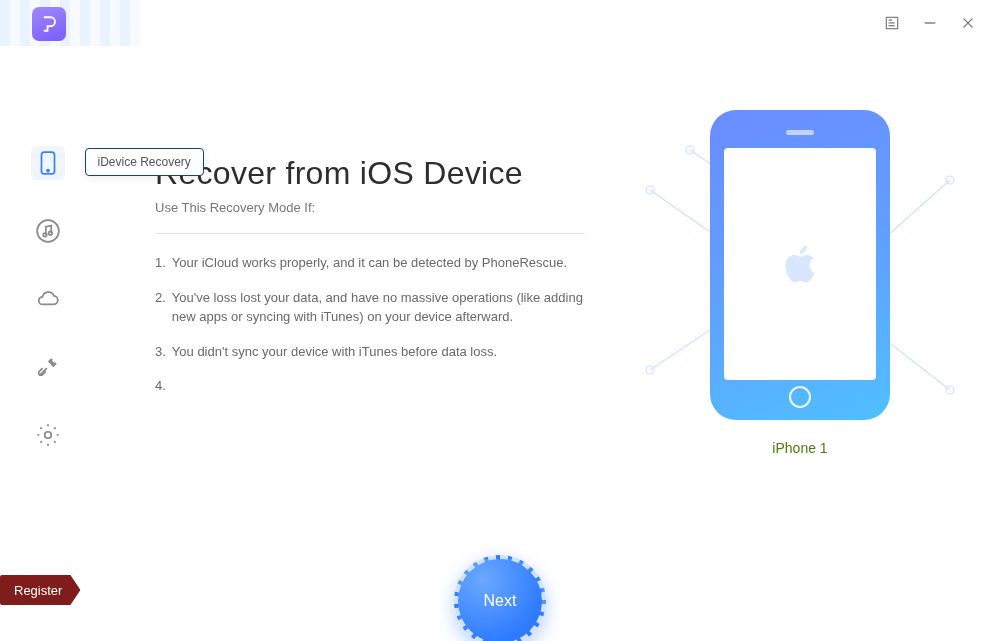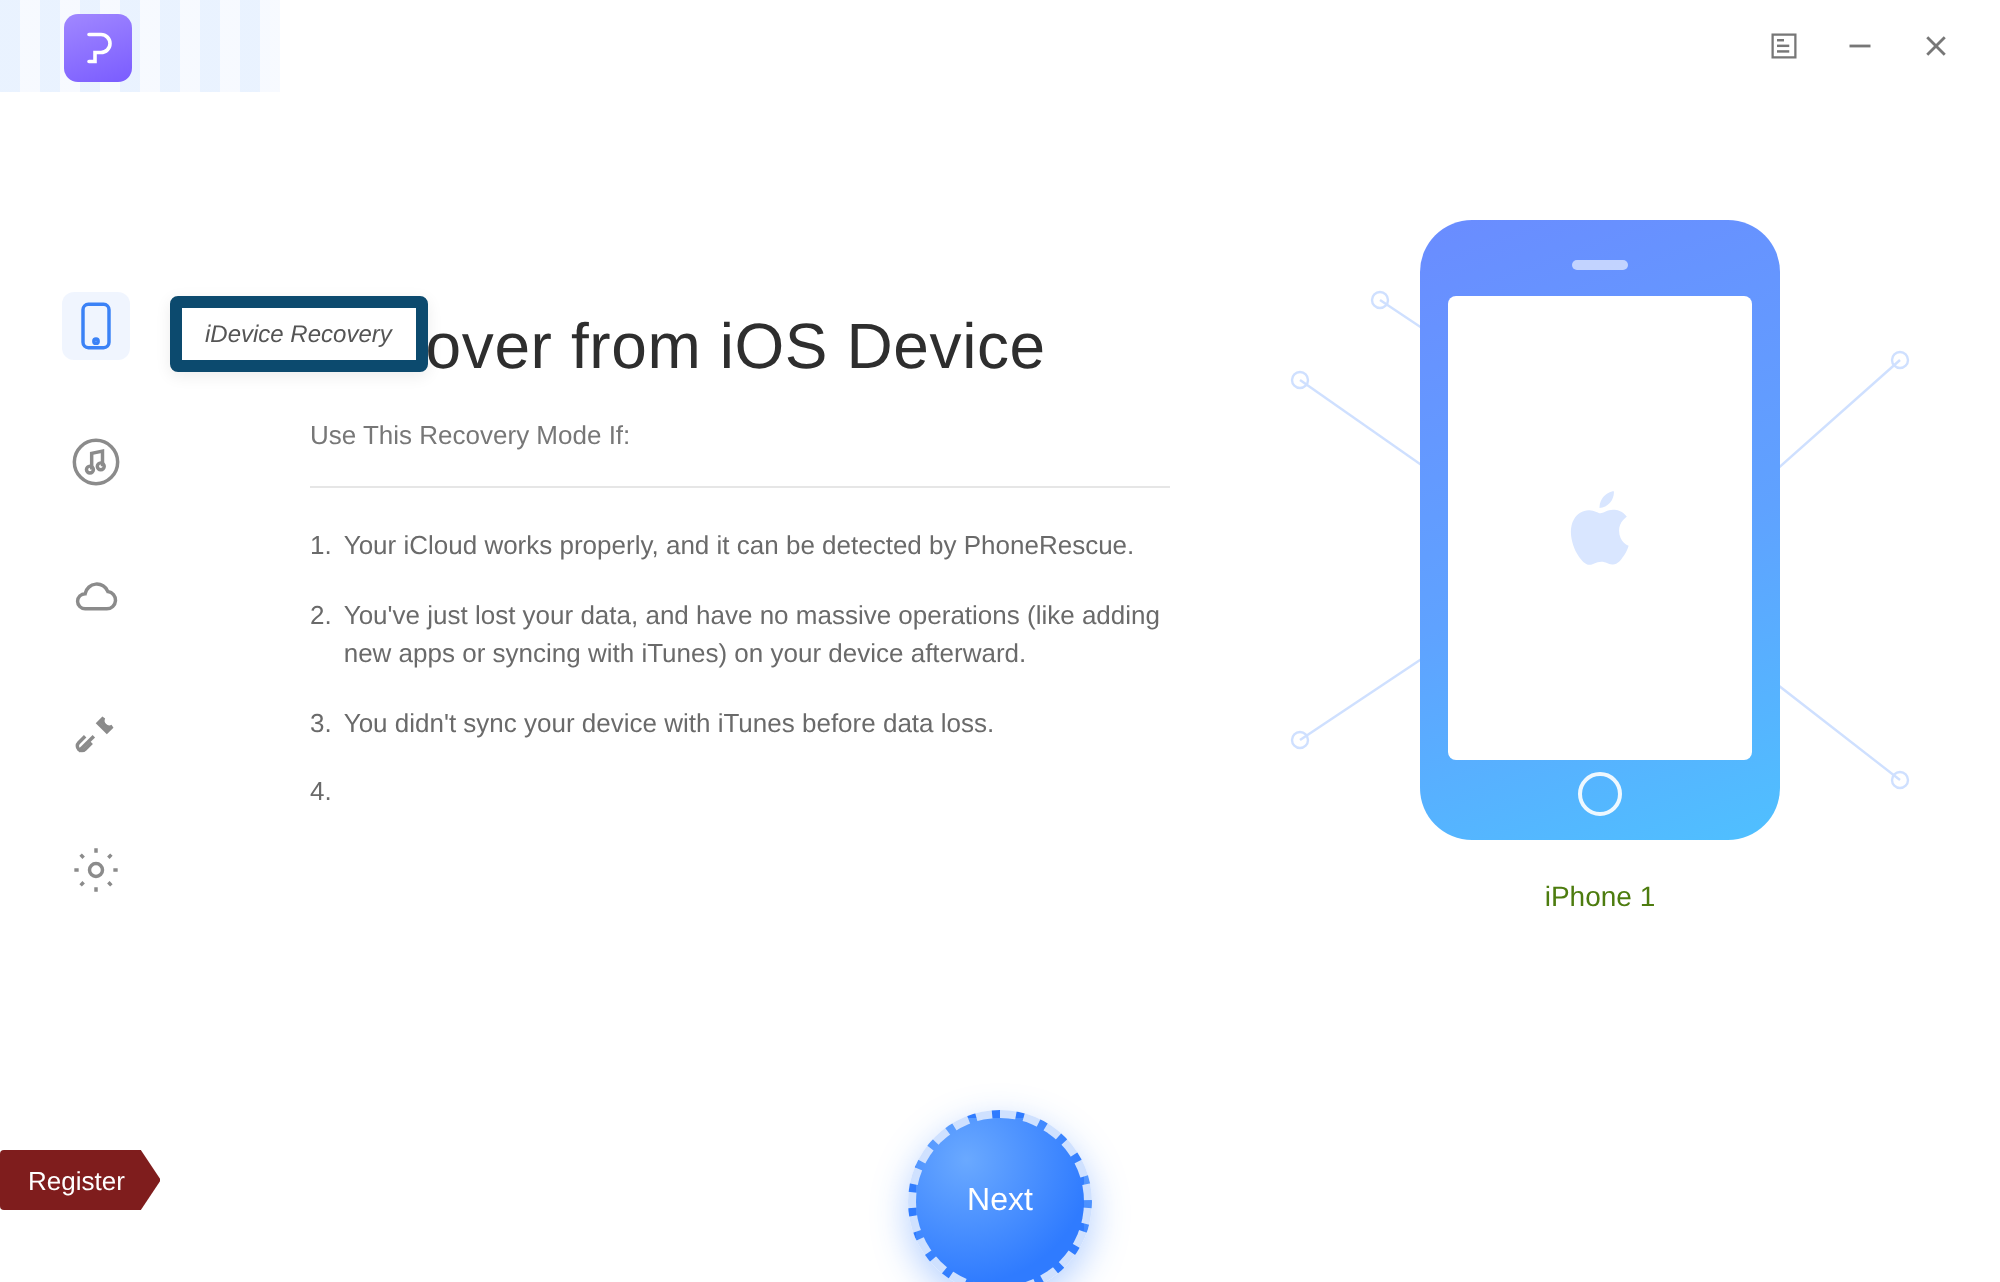--- a/index.html
+++ b/index.html
@@ -20,26 +20,26 @@
     .win-controls { display: flex; align-items: center; gap: 22px; padding-right: 24px; color: #666; }
     .win-btn { width: 16px; height: 16px; display:flex; align-items:center; justify-content:center; cursor:pointer; }
     .win-btn svg { width:14px; height:14px; }
 
     
     .sidebar { position: absolute; left: 0; top: 46px; bottom: 0; width: 95px; display:flex; flex-direction:column; align-items:center; padding-top: 100px; gap: 34px; }
     .side-item { width: 34px; height: 34px; display:flex; align-items:center; justify-content:center; cursor:pointer; color:#8b8b8b; border-radius:6px; position: relative; }
     .side-item.active { color:#3b82f6; background: rgba(59,130,246,.08); }
     .side-item svg { width: 26px; height: 26px; stroke: currentColor; fill:none; stroke-width:1.6; }
 
-    .tooltip { position: absolute; left: 54px; top: 2px; background:#fff; border:6px solid #0c4a6e; border-radius:4px; padding:6px 12px; font-size:12px; color:#555; white-space:nowrap; box-shadow:0 2px 8px rgba(0,0,0,.08); z-index:5;font-style:italic; }
+    .tooltip { position: absolute; left: 54px; top: 2px; background:#fff; border:1px solid #0c4a6e; border-radius:4px; padding:6px 12px; font-size:12px; color:#555; white-space:nowrap; box-shadow:0 2px 8px rgba(0,0,0,.08); z-index:5; }
 
     
     .content { position:absolute; left: 155px; top: 155px; right: 0; bottom: 0; }
     .page-title { font-size: 32px; font-weight: 300; color:#2e2e2e; letter-spacing:.3px; }
-    .subtitle { margin-top: 18px; font-size: 13px; color:#777; }
+    .subtitle { margin-top: 8px; font-size: 13px; color:#777; }
     .hr { margin-top: 18px; width: 430px; height:1px; background:#e6e6e6; }
     .list { margin-top: 20px; width: 430px; display:flex; flex-direction:column; gap: 16px; }
     .li { display:flex; gap:6px; font-size:13px; color:#6a6a6a; line-height:1.45; }
     .li .num { flex-shrink:0; }
 
     
     .device-panel { position:absolute; left: 630px; top: 110px; width: 340px; height: 360px; display:flex; flex-direction:column; align-items:center; }
     .network { position:absolute; inset:0; pointer-events:none; }
     .network svg { width:100%; height:100%; }
     .phone { position:relative; width: 180px; height: 310px; border-radius: 26px;
@@ -139,21 +139,21 @@
   <h1 class="page-title">Recover from iOS Device</h1>
   <div class="subtitle">Use This Recovery Mode If:</div>
   <div class="hr"></div>
   <div class="list">
     <div class="li">
         <span class="num">1.</span>
         <span>Your iCloud works properly, and it can be detected by PhoneRescue.</span>
       </div>
     <div class="li">
         <span class="num">2.</span>
-        <span>You've just lost your data, and have no massive operations (like adding new apps or syncing with iTunes) on your device afterward.</span>
+        <span>You've loss lost your data, and have no massive operations (like adding new apps or syncing with iTunes) on your device afterward.</span>
       </div>
     <div class="li">
         <span class="num">3.</span>
         <span>You didn't sync your device with iTunes before data loss.</span>
       </div>
     <div class="li">
         <span class="num">4.</span>
       </div>
   </div>
 </div>

